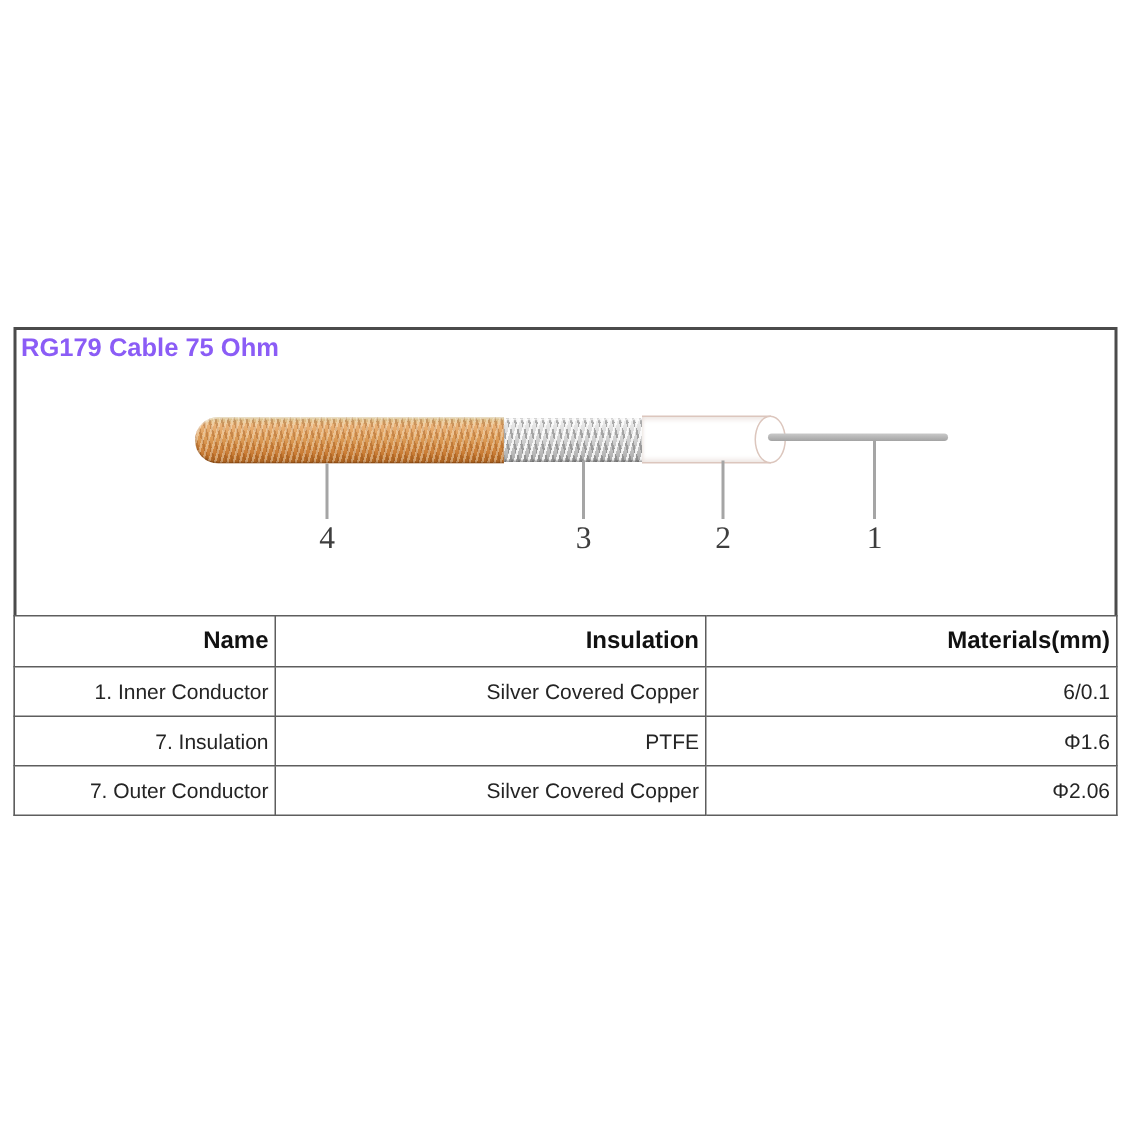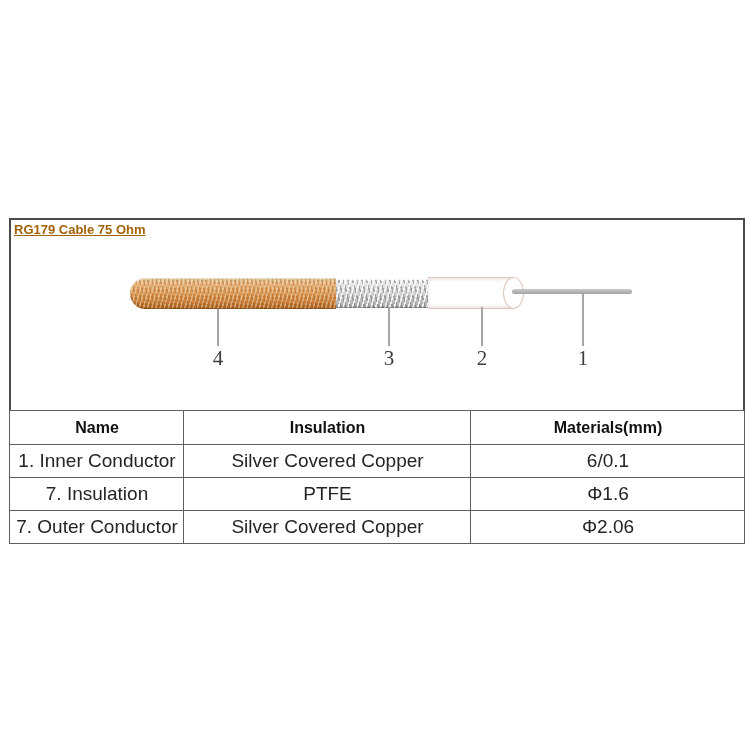--- a/index.html
+++ b/index.html
@@ -8,21 +8,21 @@
     font-family:"Liberation Sans", sans-serif; overflow:hidden;
   }
 
   
   #panel {
     position:absolute; left:9px; top:218px; width:732px; height:322px;
     border:2px solid #4b4b4b; background:#fff;
   }
   #title {
     position:absolute; left:14px; top:222px;
-    font-size:13px; font-weight:bold; color:#a16207; letter-spacing:0;text-decoration:underline;
+    font-size:17px; font-weight:bold; color:#8b5cf6; letter-spacing:0;
   }
 
   
   .jacket {
     position:absolute; left:130px; top:278px; width:206px; height:31px;
     border-radius:16px 0 0 16px;
     background:
       repeating-linear-gradient(105deg, rgba(255,246,224,.38) 0 1.5px, rgba(0,0,0,0) 1.5px 4px),
       repeating-linear-gradient(75deg, rgba(140,70,15,.30) 0 1.5px, rgba(0,0,0,0) 1.5px 4px),
       linear-gradient(var(--jacket-top,#d7c492) 0%, #e9b177 18%, var(--jacket-mid,#db9a55) 48%, #c97c35 78%, var(--jacket-bottom,#aa6220) 100%);
@@ -69,24 +69,24 @@
   #callout-2 { left:467px; }
   #callout-1 { left:568px; }
 
   
   #spec-table {
     position:absolute; left:9px; top:410px; width:736px; height:134px;
     border-collapse:collapse; table-layout:fixed; background:#fff;
   }
   #spec-table th, #spec-table td {
     border:1.5px solid #5e5e5e; padding:2px 4px 2px 5px;
-    text-align:center; vertical-align:middle; overflow:hidden; white-space:nowrap;
+    text-align:right; vertical-align:middle; overflow:hidden; white-space:nowrap;
   }
   #spec-table th { font-size:16px; font-weight:bold; color:#111; height:25px; }
-  #spec-table td { font-size:19px; font-weight:normal; color:#242424; height:24px; }
+  #spec-table td { font-size:14px; font-weight:normal; color:#242424; height:24px; }
   .col-name { width:174px; }
   .col-mat  { width:287px; }
   .col-dia  { width:auto;  }
 </style>
 </head>
 <body>
 
 <div id="page">
 
   <div id="panel"></div>

